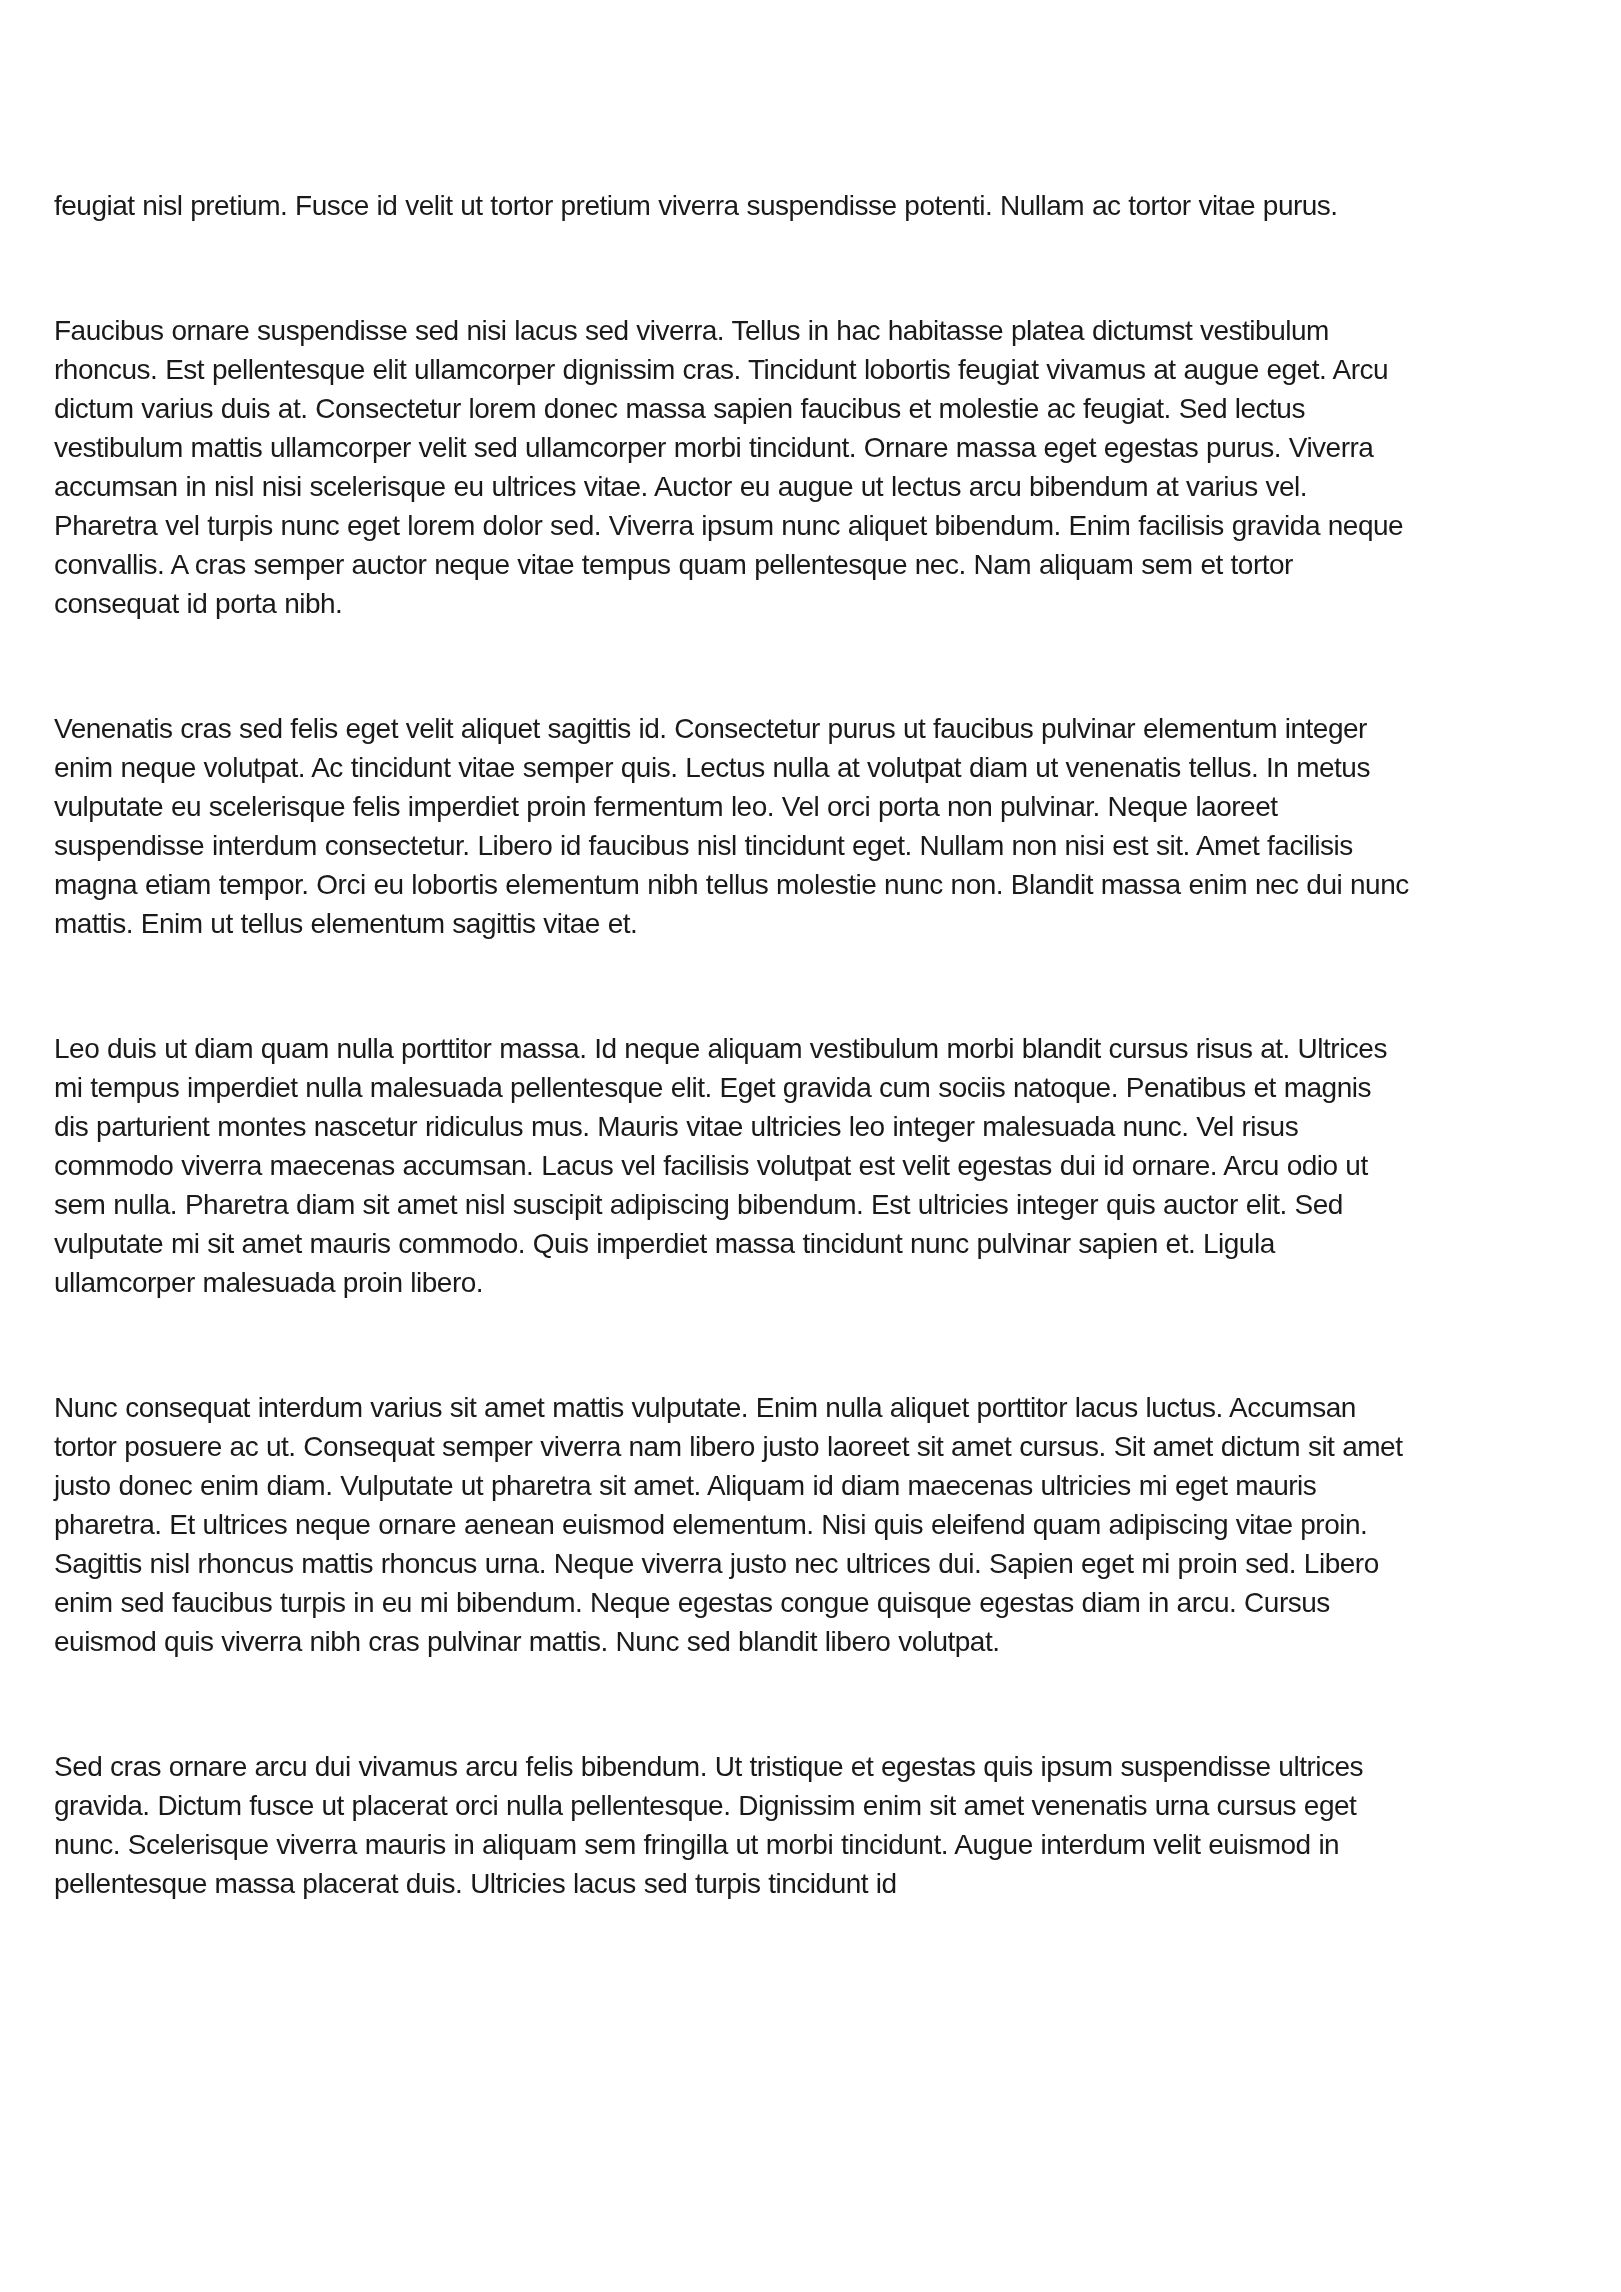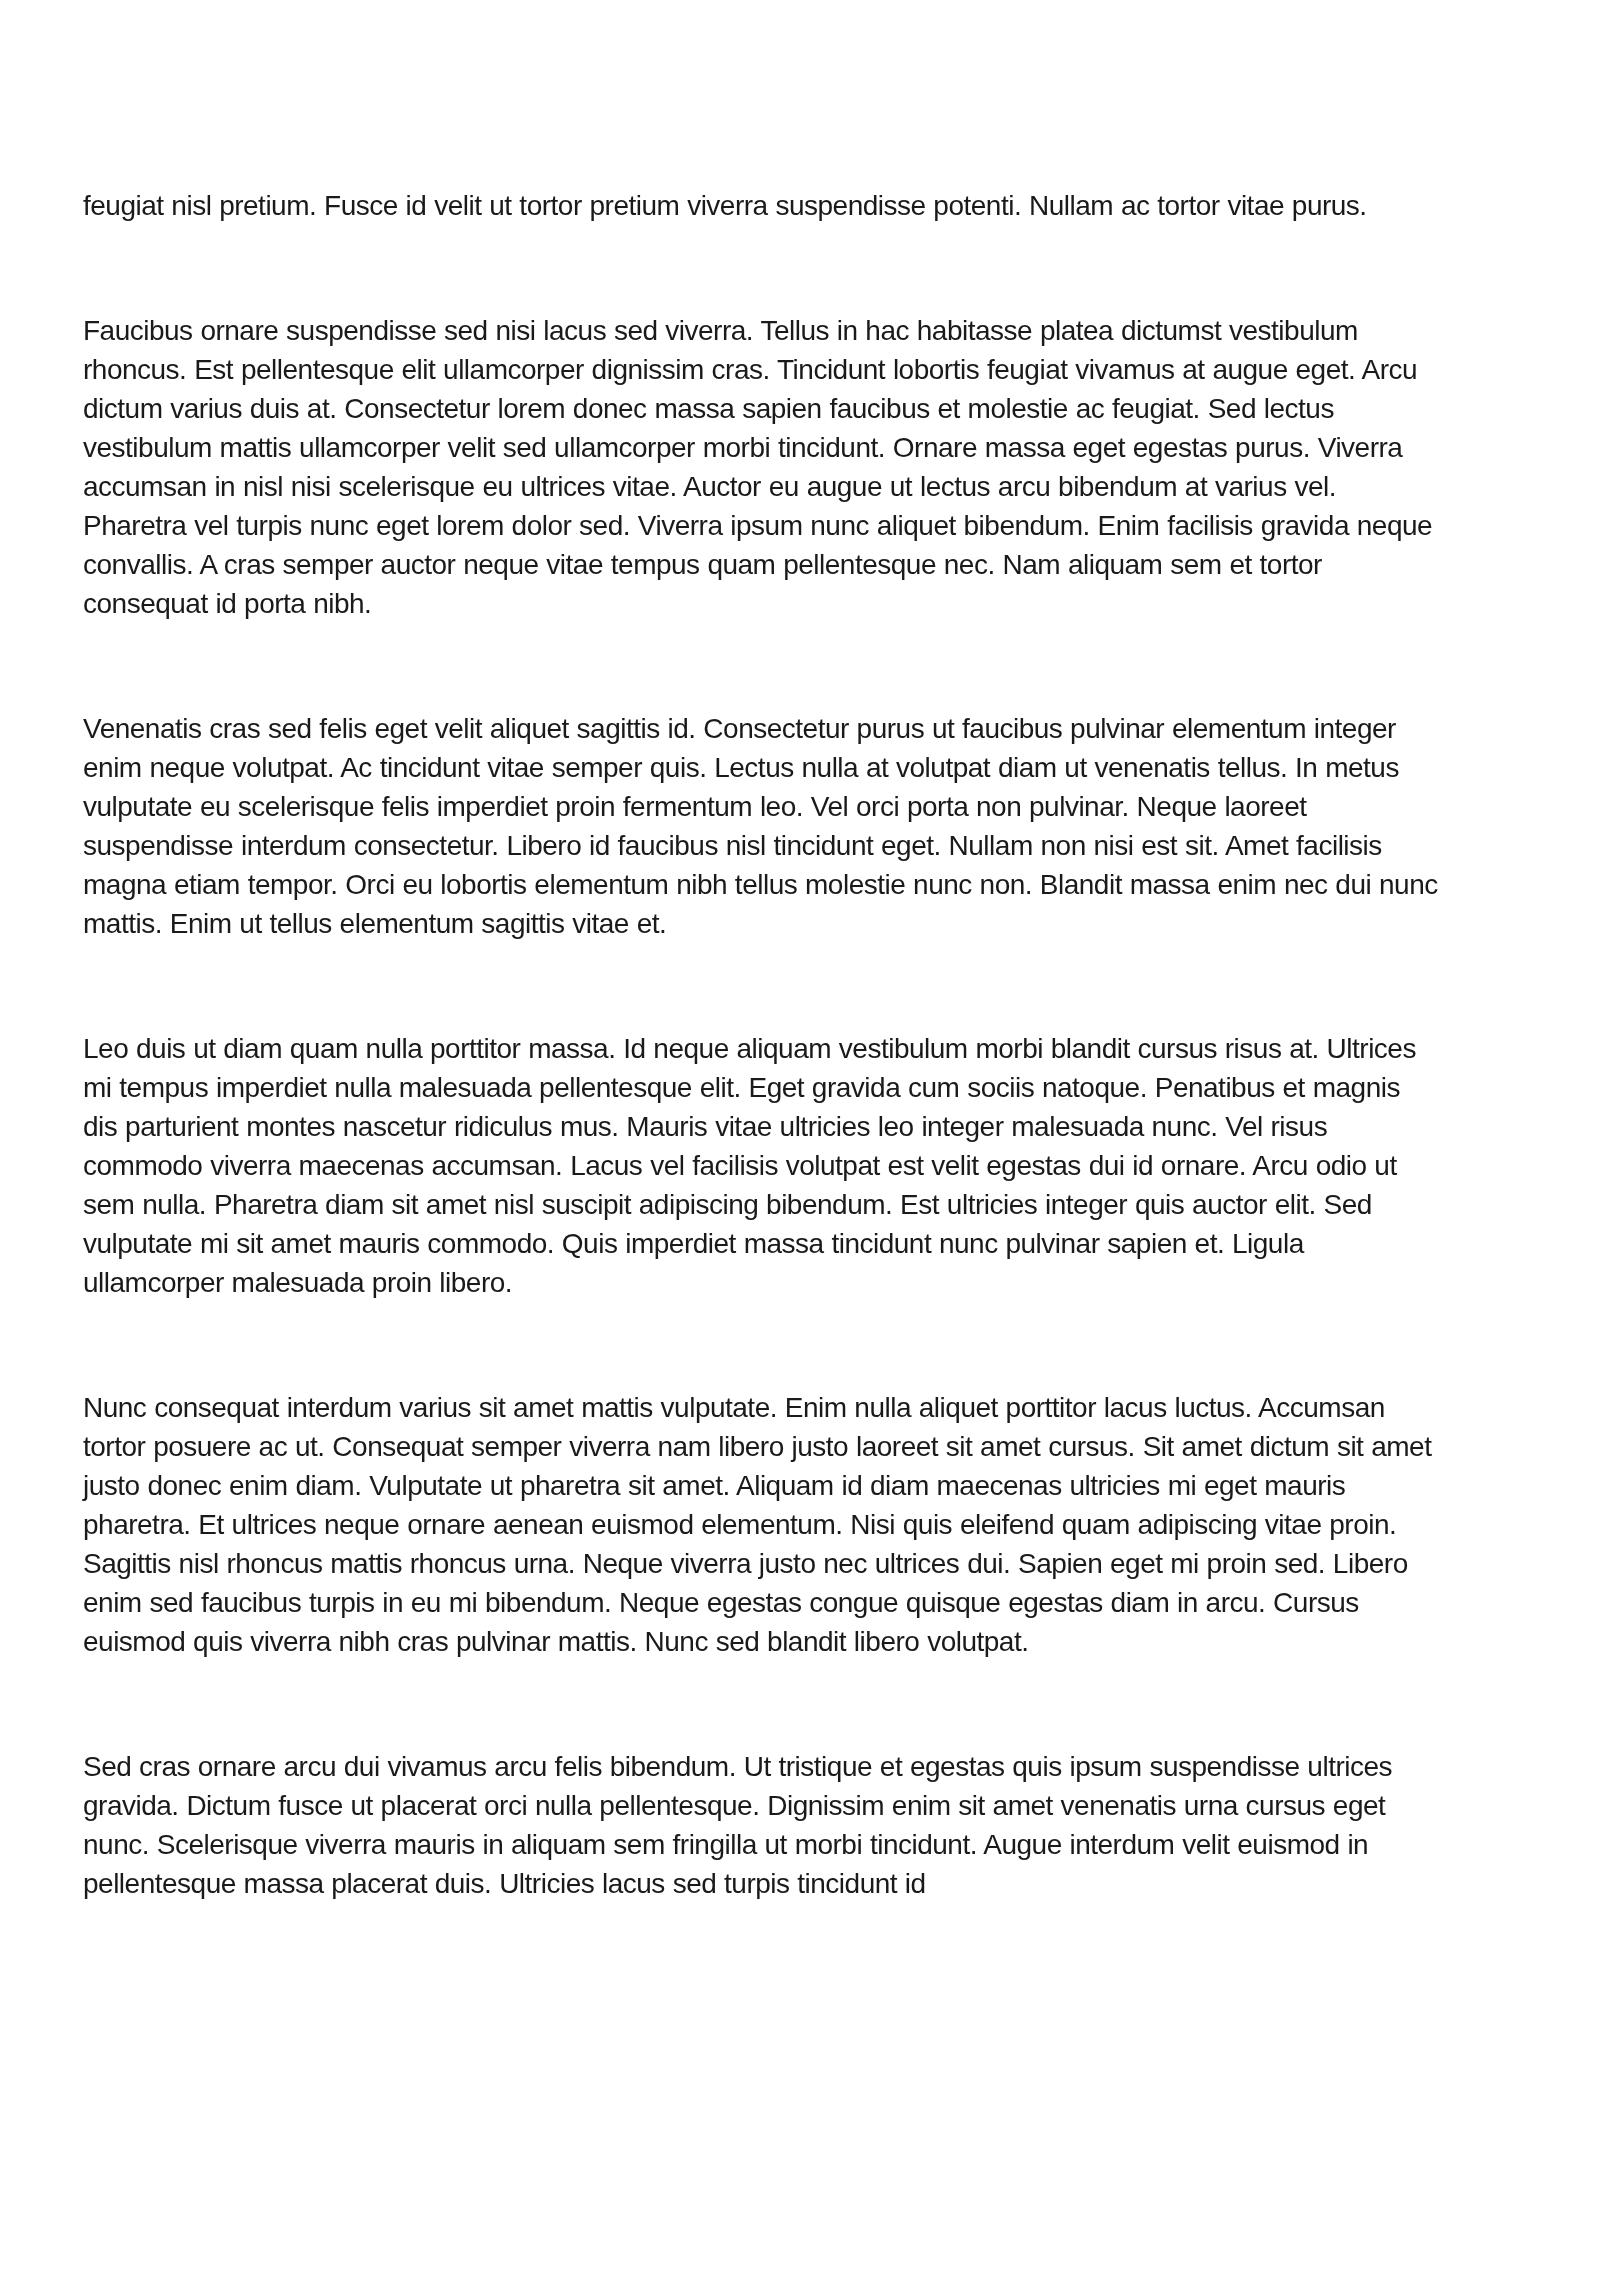--- a/index.html
+++ b/index.html
@@ -11,21 +11,21 @@
     width: 1621px;
     height: 2293px;
     overflow: hidden;
     font-family: "Liberation Sans", sans-serif;
   }
   .page {
     box-sizing: border-box;
     width: 1621px;
     height: 2102px;
     background: #ffffff;
-    padding: 186px 133px 0 83px;
+    padding: 186px 133px 0 54px;
   }
   .page p {
     margin: 0 0 86px 0;
     max-width: 1355px;
     font-size: 28px;
     line-height: 39px;
     letter-spacing: -0.5px;
     color: #1a1a1a;
     text-align: left;
     word-spacing: 0.5px;

